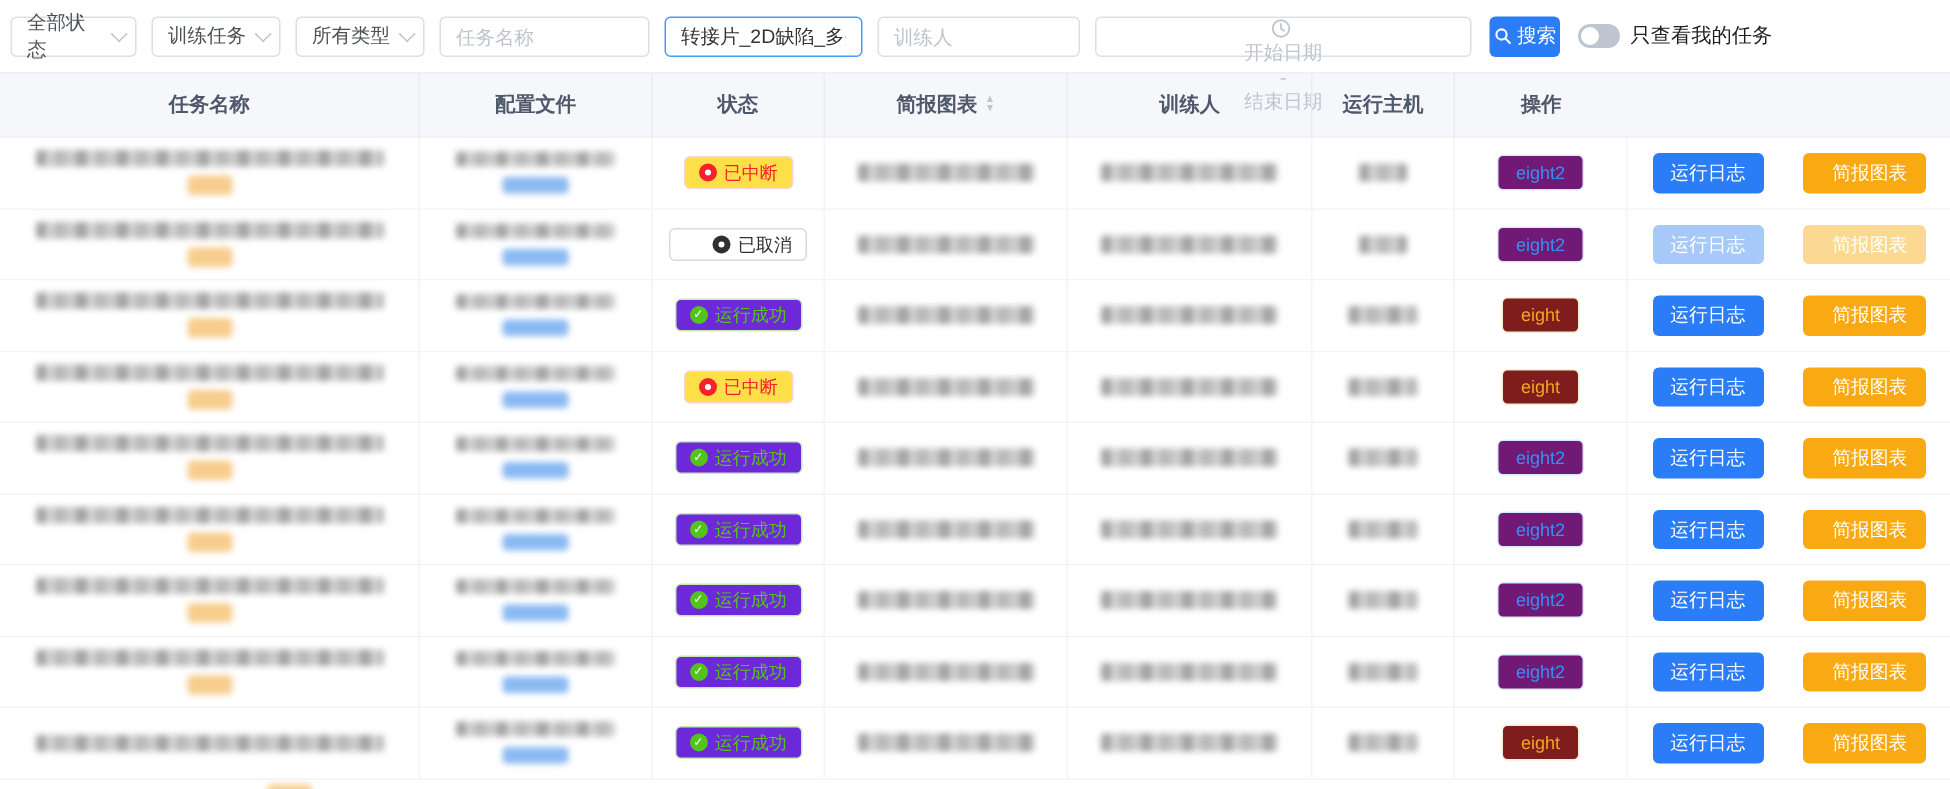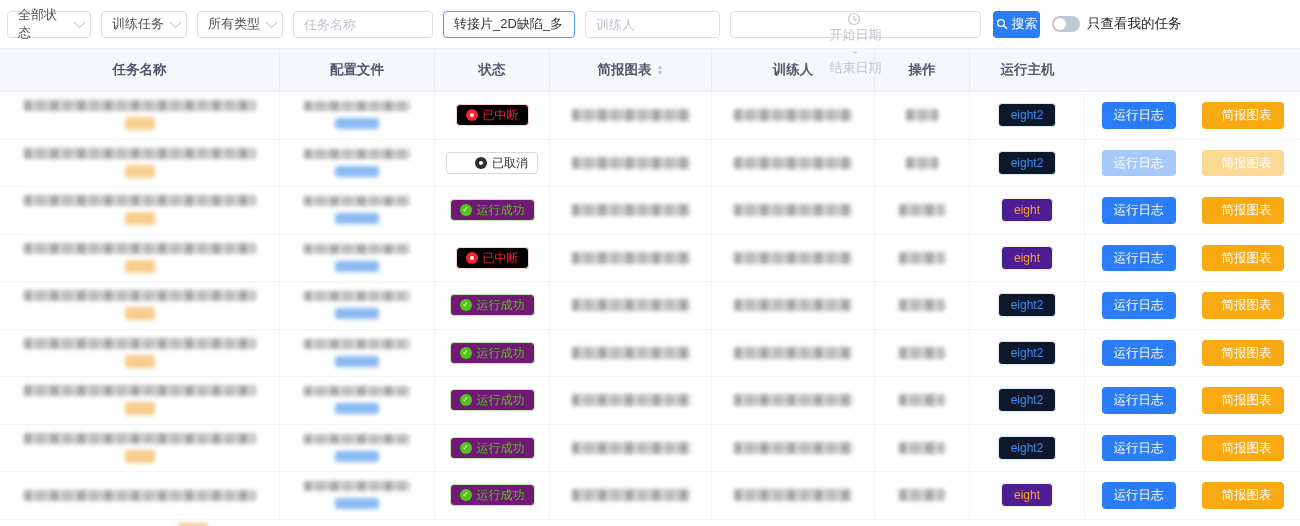--- a/index.html
+++ b/index.html
@@ -107,34 +107,34 @@
   .trainer-blur.sm { width: 32px; height: 12px; }
   .trainer-blur.lg { width: 46px; height: 12px; }
 
   
   .badge {
     display: inline-flex; align-items: center; gap: 5px;
     font-size: 12px; padding: 4px 9px; border-radius: 4px; border: 1px solid; line-height: 1;
   }
   .badge .dot { width: 12px; height: 12px; border-radius: 50%; display: inline-flex; align-items: center; justify-content: center; flex: none; }
   .badge .dot::after { content: ""; width: 4px; height: 4px; background: #fff; border-radius: 50%; }
-  .badge.interrupted { color: #f5222d; background: #000000; border-color: #fbd3d0; }
+  .badge.interrupted { color: #f5222d; background: #fde047; border-color: #fbd3d0; }
   .badge.interrupted .dot { background: #f5222d; }
   .badge.cancelled { color: #303030; background: #fff; border-color: #d9d9d9; padding-left: 28px; }
   .badge.cancelled .dot { background: #2f2f2f; }
-  .badge.success { color: #52c41a; background: #701a75; border-color: #c6e9b4; }
+  .badge.success { color: #52c41a; background: #6d28d9; border-color: #c6e9b4; }
   .badge.success .dot { background: #52c41a; }
   .badge.success .dot::after { content: "\2713"; width: auto; height: auto; background: none; color: #fff; font-size: 8px; font-weight: 700; }
 
   
   .host {
     font-size: 12px; padding: 5px 12px; border-radius: 4px; border: 1px solid; line-height: 1; font-weight: 500;
   }
-  .host.eight2 { color: #3a8ef6; background: #0f172a; border-color: #d9e9fc; }
-  .host.eight  { color: #f5a623; background: #4c1d95; border-color: #f7ecd4; }
+  .host.eight2 { color: #3a8ef6; background: #701a75; border-color: #d9e9fc; }
+  .host.eight  { color: #f5a623; background: #7f1d1d; border-color: #f7ecd4; }
 
   
   .abtn {
     border: none; border-radius: 4px; color: #fff; font-size: 12.5px;
     padding: 7px 12px; cursor: pointer; line-height: 1; font-family: inherit; flex: none;
   }
   .abtn.log { background: #2b7cf7; }
   .abtn.report { background: #f9a911; padding-left: 20px; }
   .abtn.disabled.log { background: #a6c9f9; cursor: default; }
   .abtn.disabled.report { background: #fbd992; cursor: default; }
@@ -213,24 +213,24 @@
       <span>简报图表</span>
       <span class="sorter">
           <span>▲</span>
           <span>▼</span>
         </span>
     </div>
     <div class="th">
         <span>训练人</span>
       </div>
     <div class="th">
+        <span>运行主机</span>
+      </div>
+    <div class="th">
         <span>操作</span>
-      </div>
-    <div class="th">
-        <span>运行主机</span>
       </div>
   </div>
   <div>
       <div class="trow">
         <div class="td">
           <div class="blur-g name-line"></div>
           <div class="tag-blur"></div>
         </div>
         <div class="td">
           <div class="blur-g cfg-line"></div>

